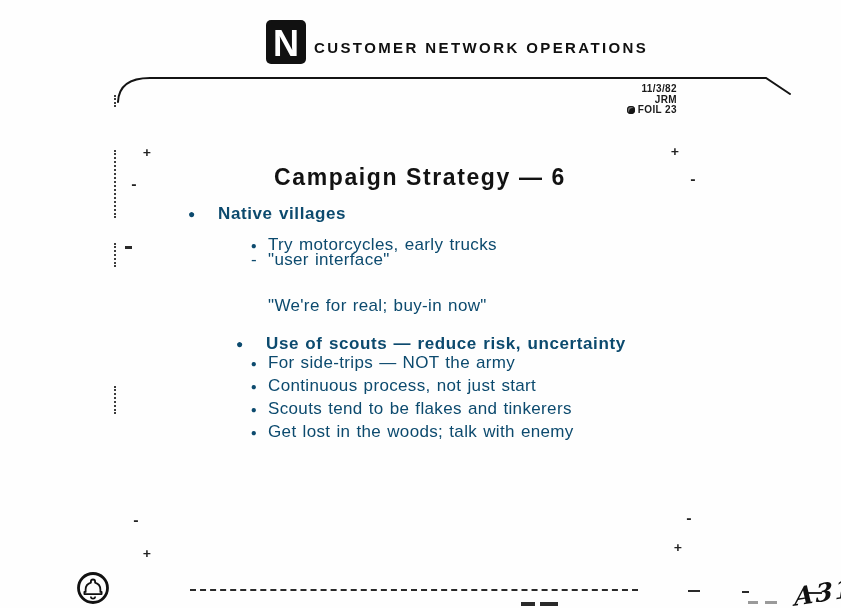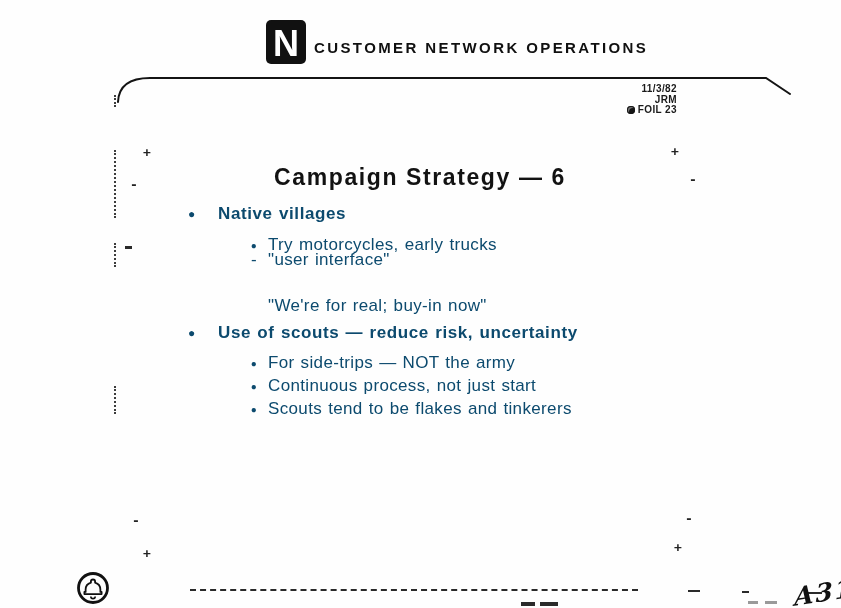--- a/index.html
+++ b/index.html
@@ -91,31 +91,34 @@
   <div class="line sub" style="top:227px;margin-top:8px;">
     <span class="mk dot">●</span><span>Try motorcycles, early trucks</span>
   </div>
   <div class="line sub" style="top:250px;">
     <span class="mk dash">-</span><span>"user interface"</span>
   </div>
   <div class="line sub" style="top:296px;">
     <span class="mk"></span><span>"We're for real; buy-in now"</span>
   </div>
 
-  <div class="line heading" style="top:323px;">
+  <div class="line heading" style="top:334px;margin-left:48px;">
     <span class="hb">●</span><span>Use of scouts — reduce risk, uncertainty</span>
   </div>
   <div class="line sub" style="top:353px;">
     <span class="mk dot">●</span><span>For side-trips — NOT the army</span>
   </div>
   <div class="line sub" style="top:399px;">
     <span class="mk dot">●</span><span>Scouts tend to be flakes and tinkerers</span>
   </div>
   <div class="line sub" style="top:376px;">
     <span class="mk dot">●</span><span>Continuous process, not just start</span>
+  </div>
+  <div class="line sub" style="top:422px;">
+    <span class="mk dot">●</span><span>Get lost in the woods; talk with enemy</span>
   </div>
 
   <svg id="bell" viewBox="0 0 44 38">
     <circle cx="21" cy="18" r="14.5" fill="none" stroke="#111" stroke-width="2.8"></circle>
     <path d="M21 9.5 c-1.3 0 -2.1 .9 -2.1 2.1 v1.1 c-3.3 1 -5.3 3.5 -5.3 7 v2.2 h-1.2 v2.2 h17.2 v-2.2 h-1.2 v-2.2 c0 -3.5 -2 -6 -5.3 -7 v-1.1 c0 -1.2 -.8 -2.1 -2.1 -2.1 z" fill="none" stroke="#111" stroke-width="1.8" stroke-linejoin="round"></path>
     <path d="M18.8 26.4 a2.2 2.2 0 0 0 4.4 0" fill="none" stroke="#111" stroke-width="1.6"></path>
   </svg>
 
   <div id="rule"></div>
   <div class="speck" style="left:688px;top:590px;width:12px;height:2px;"></div>

